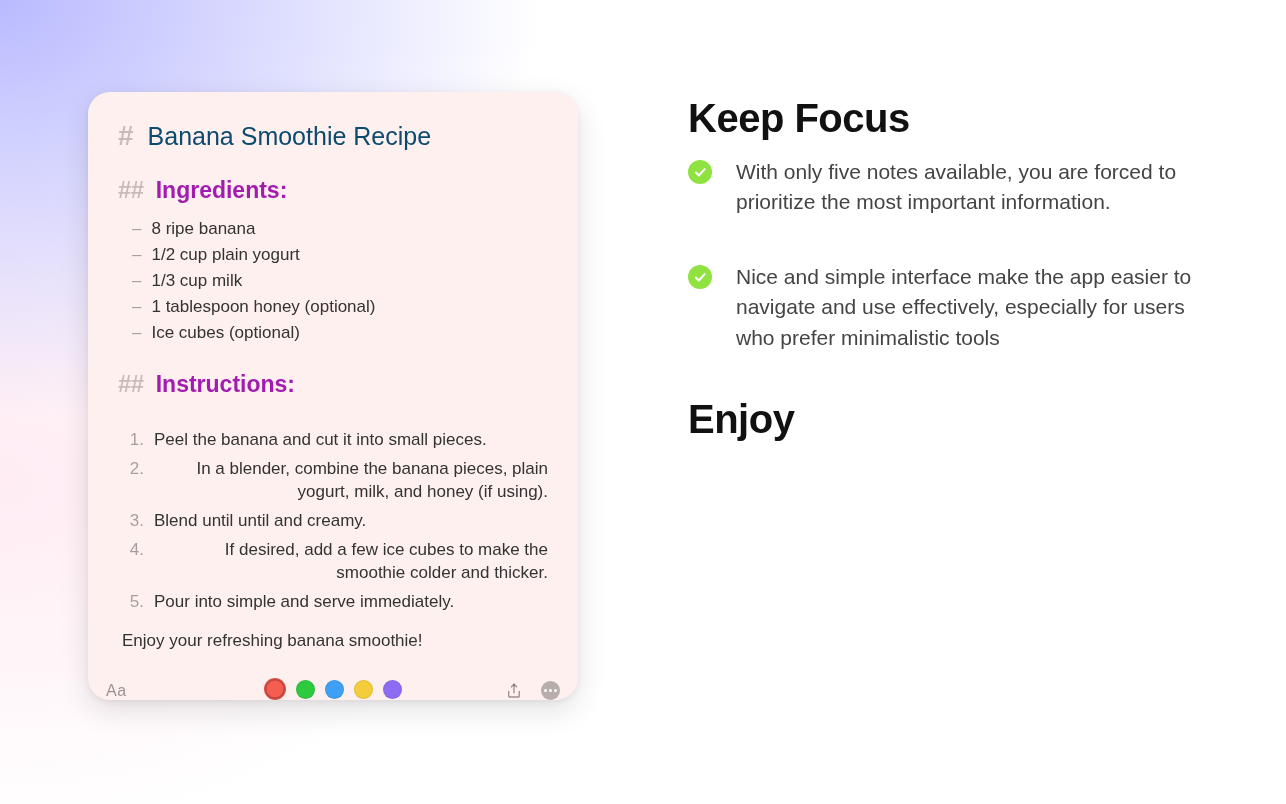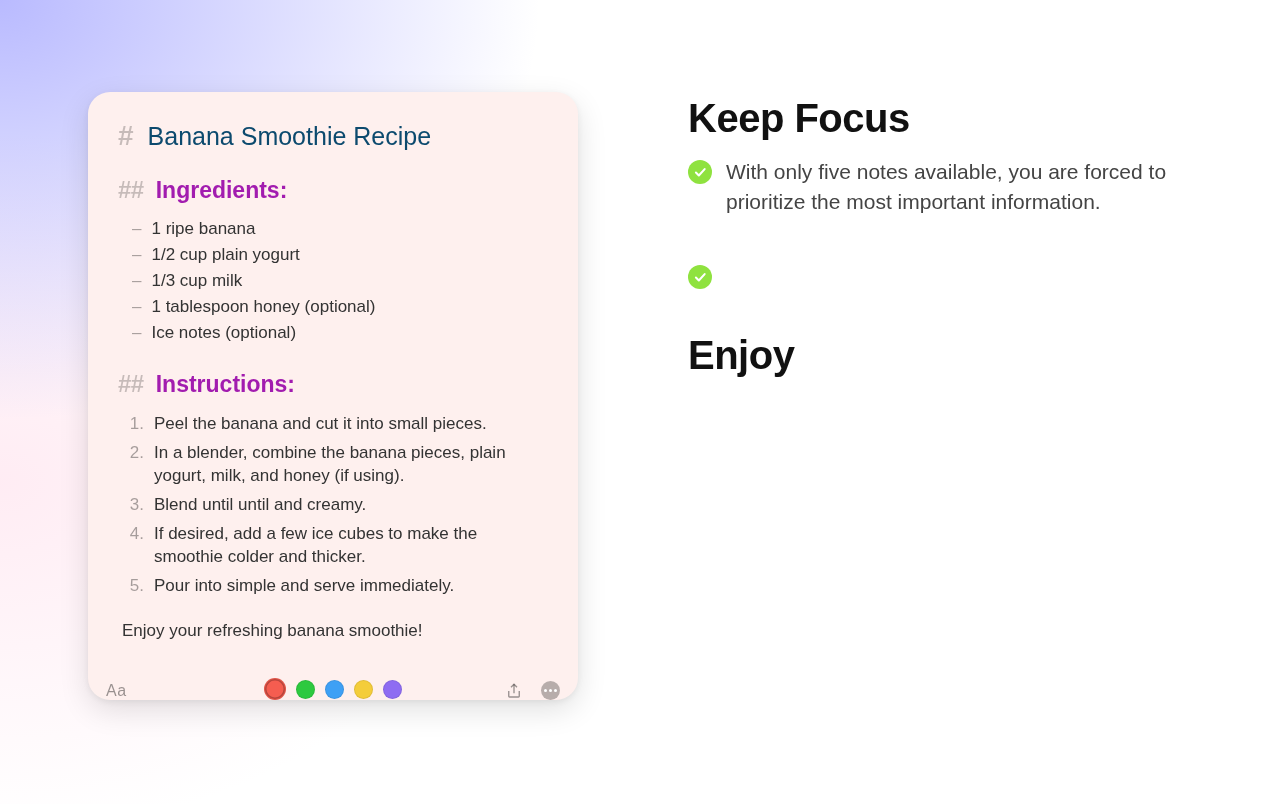--- a/index.html
+++ b/index.html
@@ -33,25 +33,25 @@
   .h1txt  { color: #0c4a6e; font-size: 25px; font-weight: 400; }
 
   .h2line { display:flex; gap:12px; align-items:baseline; margin-top: 24px; }
   .h2hash { color: rgba(0,0,0,0.22); font-size: 24px; font-weight: 700; letter-spacing: -0.5px;}
   .h2txt  { color: #a21caf; font-size: 23px; font-weight: 800; }
 
   ul.ing { list-style: none; margin-top: 12px; }
   ul.ing li { display:flex; gap:10px; font-size: 17px; color:#333; padding: 3px 0 3px 14px; }
   ul.ing li::before { content: "–"; color: rgba(0,0,0,0.35); }
 
-  ol.steps { list-style: none; margin-top: 12px; counter-reset: step; }
+  ol.steps { list-style: none; margin-top: 28px; counter-reset: step; text-align: right; }
   ol.steps li { counter-increment: step; display:flex; gap:10px; font-size: 17px; color:#333; padding: 3px 0 3px 4px; line-height: 1.35; }
   ol.steps li::before { content: counter(step) "."; color: rgba(0,0,0,0.35); min-width: 22px; text-align: right; }
 
-  .closing { margin-top: 20px; font-size: 17px; color:#333; padding-left: 4px; }
+  .closing { margin-top: 14px; font-size: 17px; color:#333; padding-left: 4px; }
 
   
   .toolbar {
     position: absolute;
     left: 0; right: 0; bottom: 0;
     height: 44px;
     display: flex;
     align-items: flex-end;
     padding: 0 18px;
     border-bottom-left-radius: 22px;
@@ -72,54 +72,54 @@
   .features {
     position: absolute;
     left: 640px;
     top: 96px;
     width: 560px;
     font-family: sans-serif;
     margin-left: 48px;
   }
   .feat { margin-bottom: 44px; }
   .feat h2 { font-size: 40px; font-weight: 800; color:#111; letter-spacing: -0.5px; }
-  .featrow { display:flex; gap:14px; margin-top: 16px; font-family: -apple-system, BlinkMacSystemFont, Helvetica, Arial, sans-serif;}
+  .featrow { display:flex; gap:24px; margin-top: 16px; font-family: -apple-system, BlinkMacSystemFont, Helvetica, Arial, sans-serif;}
   .check { flex: 0 0 24px; height:24px; border-radius:50%; background:#8FE23F; display:flex; align-items:center; justify-content:center; margin-top:3px; }
   .check svg { width:14px; height:14px; }
   .featrow p { font-size: 21px; color:#444; line-height:1.45; max-width: 480px; }
 </style>
 </head>
 <body>
 
 <div class="card">
 
   <div class="h1line">
     <span class="h1hash">#</span>
     <span class="h1txt">Banana Smoothie Recipe</span>
   </div>
 
   <div class="h2line">
     <span class="h2hash">##</span>
     <span class="h2txt">Ingredients:</span>
   </div>
   <ul class="ing">
     <li>
-        <span>1 ripe banana</span>
+        <span>8 ripe banana</span>
       </li>
     <li>
         <span>1/2 cup plain yogurt</span>
       </li>
     <li>
         <span>1/3 cup milk</span>
       </li>
     <li>
         <span>1 tablespoon honey (optional)</span>
       </li>
     <li>
-        <span>Ice notes (optional)</span>
+        <span>Ice cubes (optional)</span>
       </li>
   </ul>
 
   <div class="h2line">
     <span class="h2hash">##</span>
     <span class="h2txt">Instructions:</span>
   </div>
   <ol class="steps">
     <li>
         <span>Peel the banana and cut it into small pieces.</span>
@@ -184,20 +184,21 @@
     </div>
   </div>
 
   <div class="feat">
     <div class="featrow">
       <span class="check">
         <svg viewBox="0 0 24 24" fill="none" stroke="#fff" stroke-width="3.5" stroke-linecap="round" stroke-linejoin="round">
             <polyline points="5 13 10 18 20 7"></polyline>
           </svg>
       </span>
+      <p>Nice and simple interface make the app easier to navigate and use effectively, especially for users who prefer minimalistic tools</p>
     </div>
   </div>
 
   <div class="feat">
     <h2>Enjoy</h2>
   </div>
 
 </div>
 
 </body></html>

